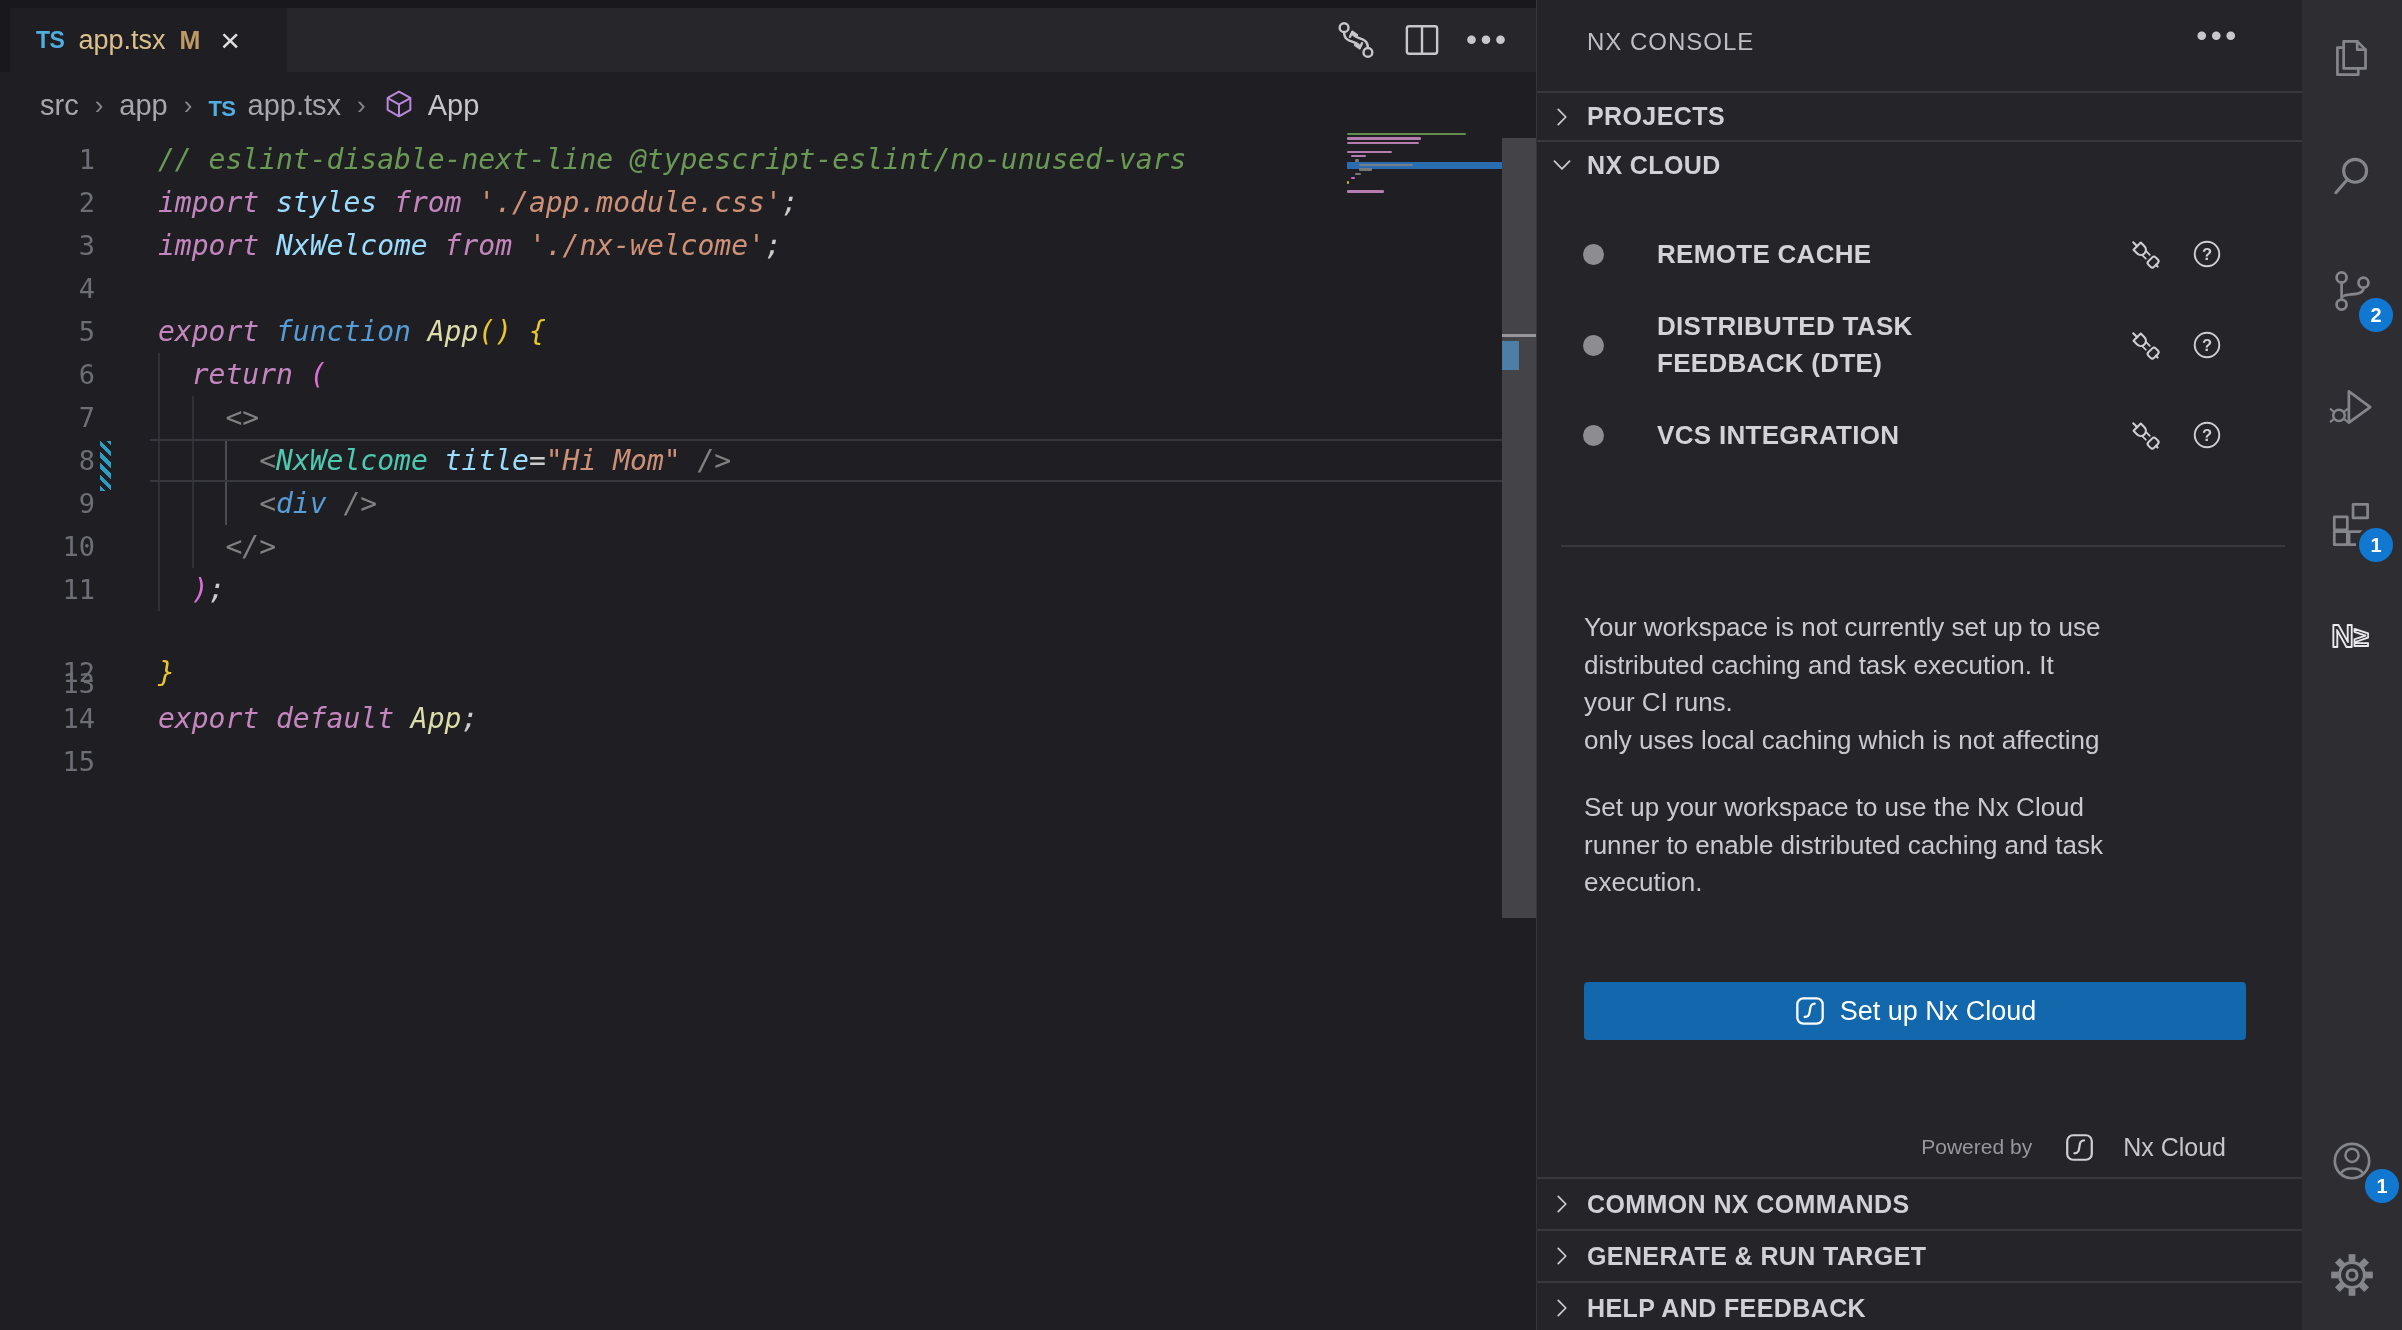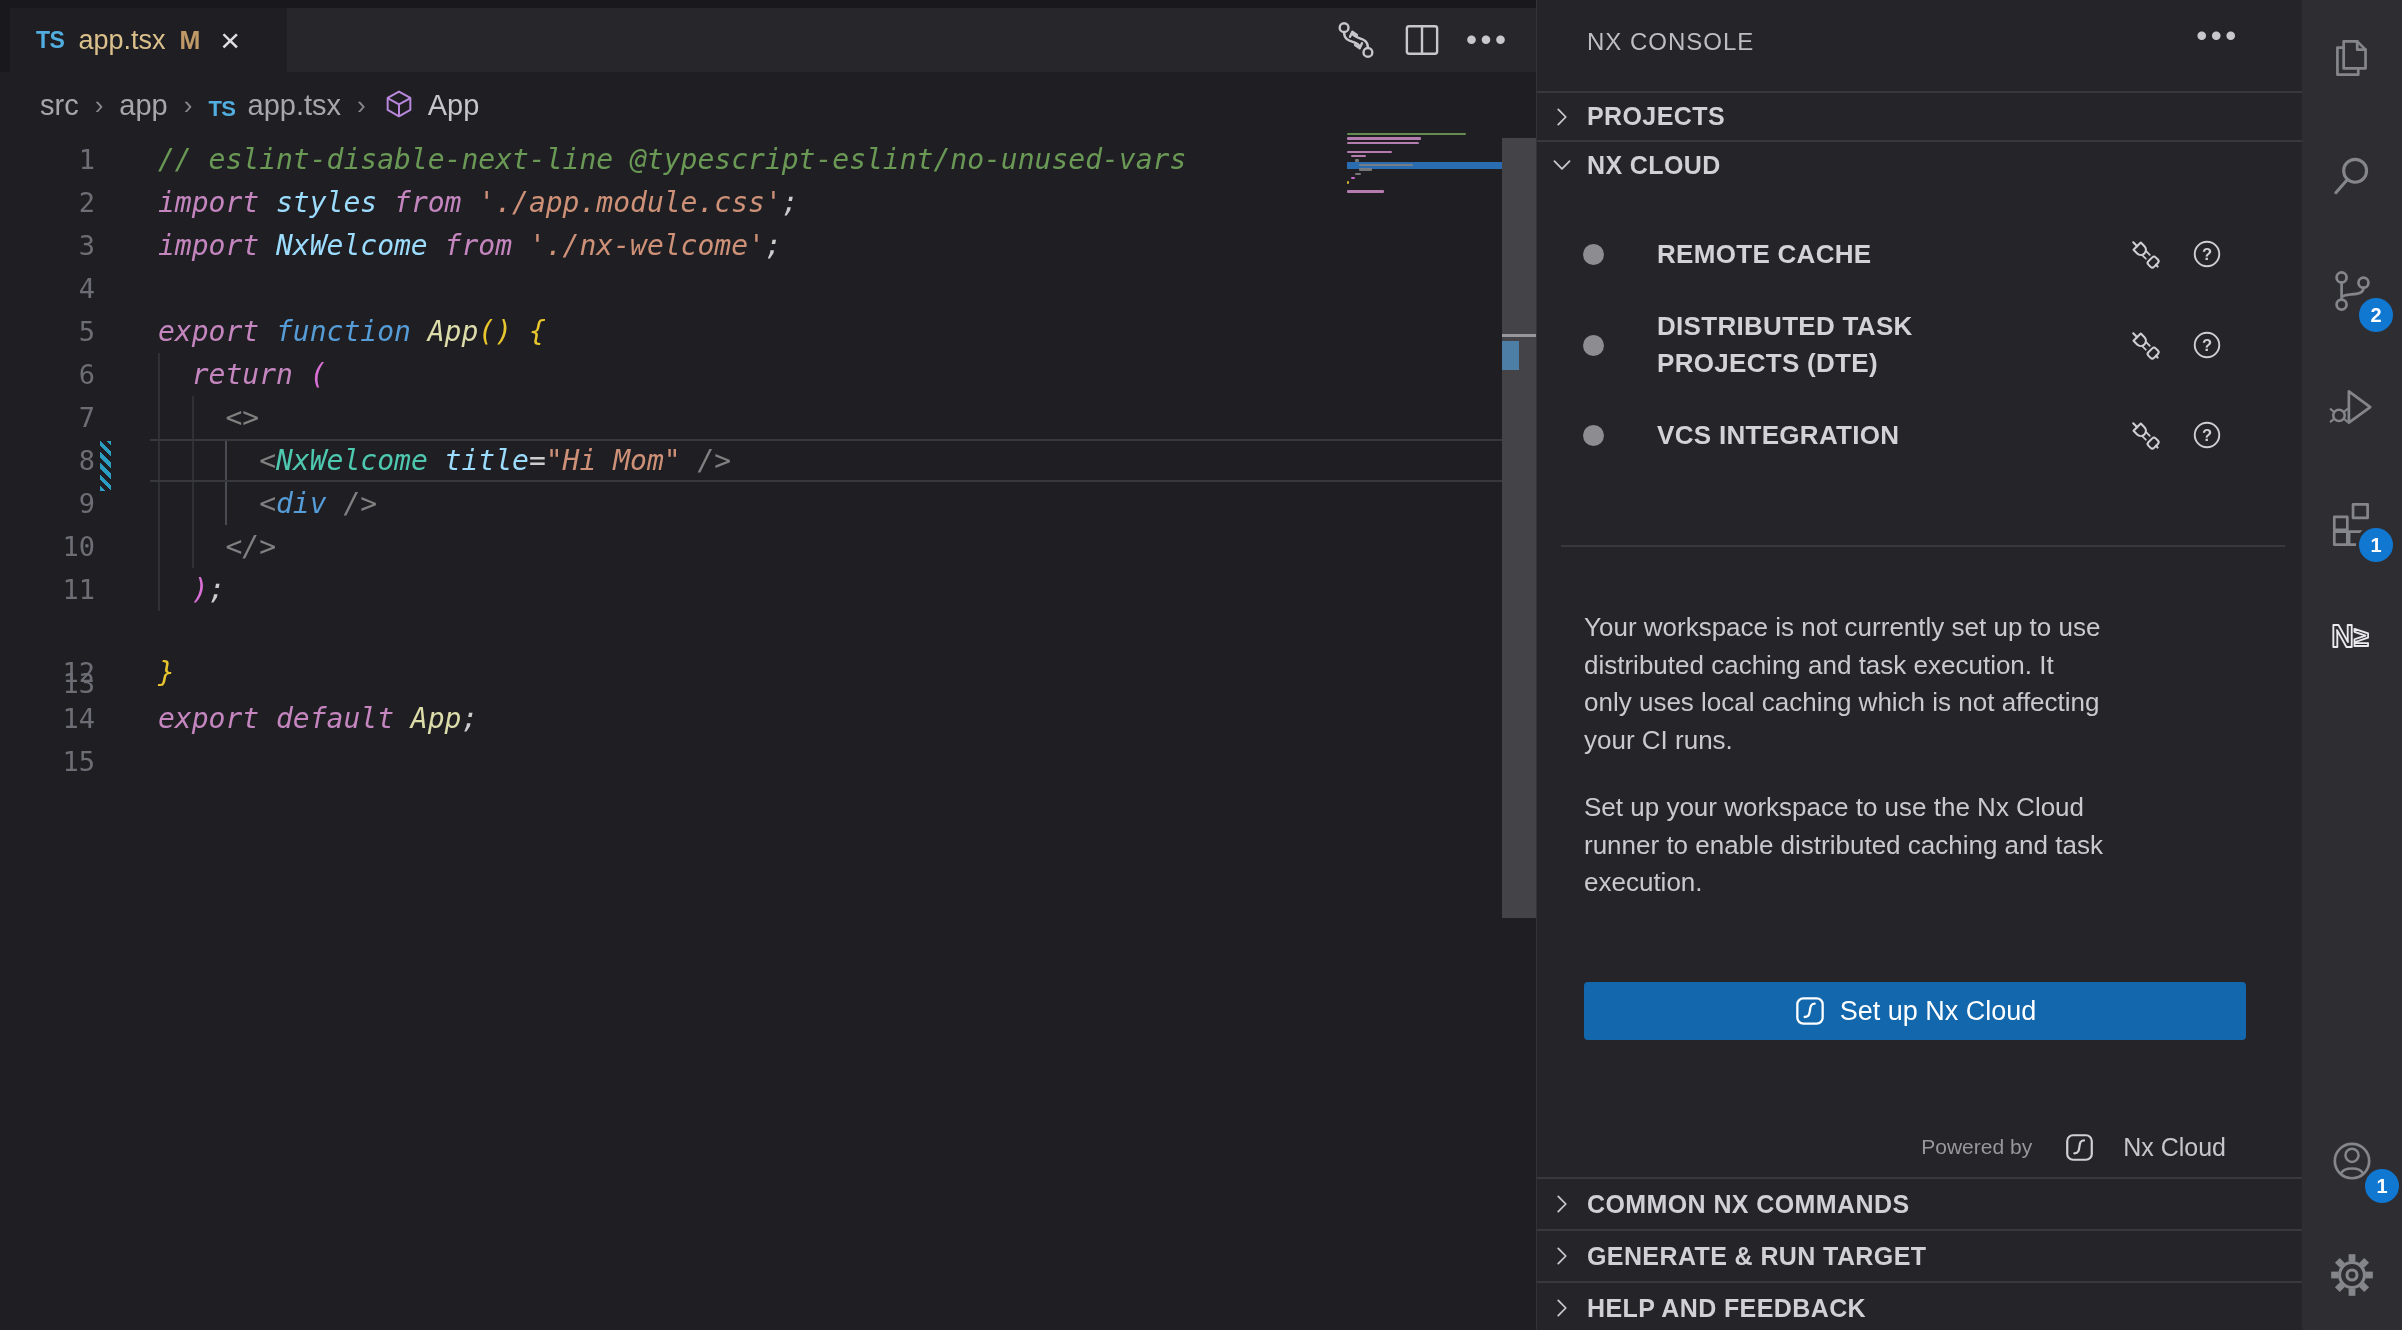--- a/index.html
+++ b/index.html
@@ -248,21 +248,21 @@
                   <text x="24" y="31" text-anchor="middle" font-size="21" font-weight="bold" fill="#cfcfd4" stroke="none" font-family="Liberation Sans,sans-serif">?</text>
                 </svg>
               </span>
             </div>
           </div>
         </div>
         <div class="feature-row" style="top: 300px; height: 90px;">
           <span class="feature-bullet" style="top: 34.5px;"></span>
           <div class="feature-label" style="top: 8px;">
             <div>DISTRIBUTED TASK</div>
-            <div>PROJECTS (DTE)</div>
+            <div>FEEDBACK (DTE)</div>
           </div>
           <div class="feature-icons" style="top: 25.5px;">
             <div class="fi">
               <span>
                 <svg width="38" height="38" viewBox="0 0 48 48" fill="none" stroke="#cfcfd4" stroke-width="2.6" stroke-linecap="round" stroke-linejoin="round">
                   <g transform="rotate(-45 24 24)">
                     <path d="M24 3 v7"></path>
                     <path d="M17.5 10 h13 v6.5 a6.5 6.5 0 0 1 -13 0 z"></path>
                     <path d="M20.5 23 v6 M27.5 23 v6" stroke-width="2.2"></path>
                     <rect x="17.5" y="33.5" width="13" height="10" rx="3"></rect>
@@ -311,22 +311,22 @@
           </div>
         </div>
       </div>
 
     <div class="divider" style="top:545px;left:24px;width:724px;"></div>
 
     <div id="paras-host">
         <div class="para" style="top: 609px;">
           <div>Your workspace is not currently set up to use</div>
           <div>distributed caching and task execution. It</div>
+          <div>your CI runs.</div>
           <div>only uses local caching which is not affecting</div>
-          <div>your CI runs.</div>
         </div>
         <div class="para" style="top: 789px;">
           <div>Set up your workspace to use the Nx Cloud</div>
           <div>runner to enable distributed caching and task</div>
           <div>execution.</div>
         </div>
       </div>
 
     <button id="setup-btn">
       <span id="btn-icon">

